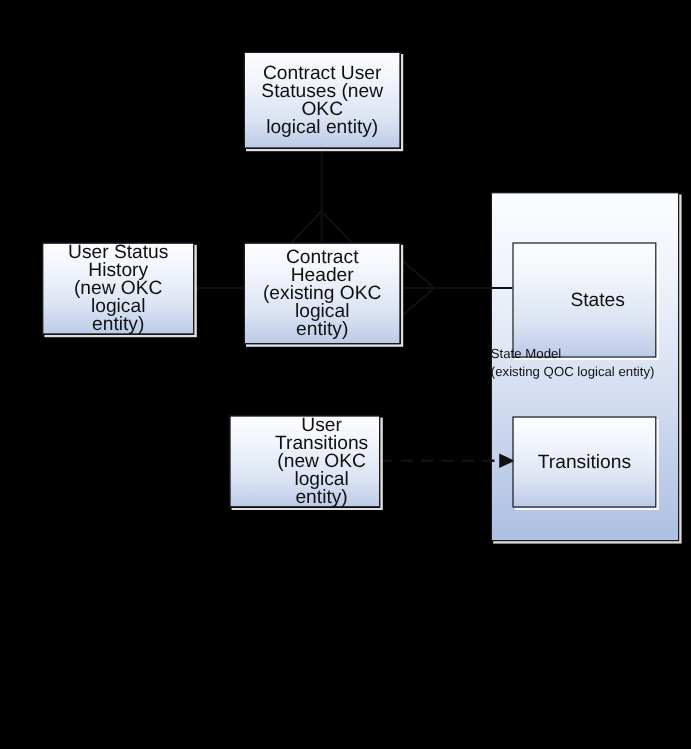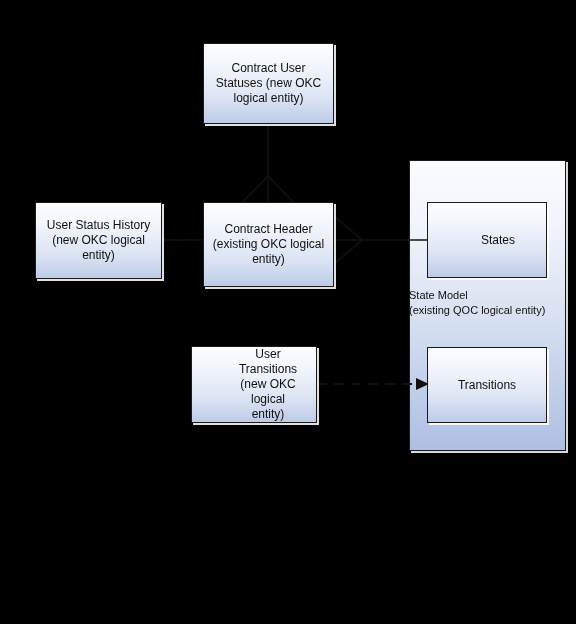--- a/index.html
+++ b/index.html
@@ -21,21 +21,21 @@
     position: absolute;
     box-sizing: border-box;
     border: 1px solid #1a1a1a;
     background: linear-gradient(to bottom, #fcfdff 0%, #f2f5fb 28%, #dbe3f3 70%, #bccbe8 100%);
     box-shadow: 2px 2px 0 0 rgba(255,255,255,0.88);
     display: flex;
     align-items: center;
     justify-content: center;
     text-align: center;
     color: #101010;
-    font-size: 12px;
+    font-size: 16px;
     line-height: 15px;
     z-index: 5;
   }
   .ebox .lbl {
     display: block;
     padding: 0 6px;
     white-space: pre-line;
   }
 
   
@@ -127,21 +127,21 @@
 (existing OKC logical
 entity)</span>
   </div>
 
   <div class="ebox" id="box-user-transitions" style="left: 191px; top: 346px; width: 126px; height: 77px; padding-left: 28px;">
     <span class="lbl">User Transitions
 (new OKC logical
 entity)</span>
   </div>
 
-  <div class="ebox" id="box-states" style="left: 427px; top: 202px; width: 120px; height: 76px; padding-left: 22px;">
+  <div class="ebox" id="box-states" style="left: 427px; top: 202px; width: 120px; height: 96px; padding-left: 22px;">
     <span class="lbl">States</span>
   </div>
 
   <div class="ebox" id="box-transitions" style="left: 427px; top: 347px; width: 120px; height: 76px;">
     <span class="lbl">Transitions</span>
   </div>
 
 </div>
 
 </body></html>

